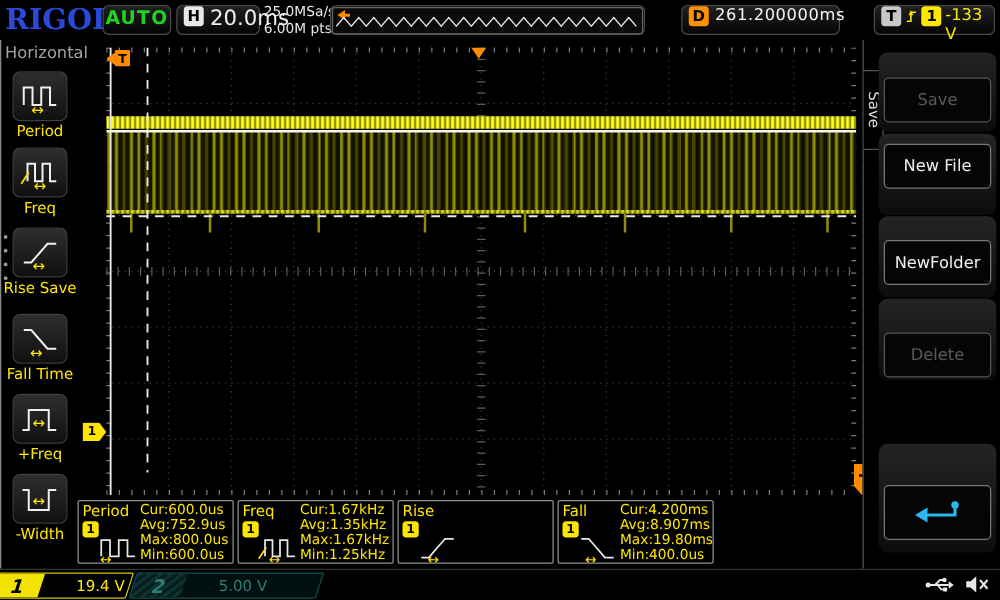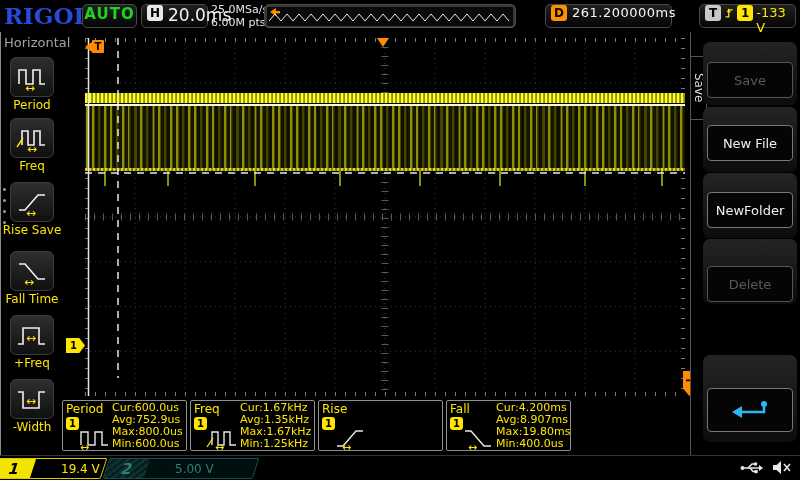--- a/index.html
+++ b/index.html
@@ -283,21 +283,21 @@
   <aside class="rightmenu">
     <div class="menu-tab">Save</div>
 
     <div class="softkey-outer" style="top:10px;height:63px"></div>
     <div class="softkey-outer" style="top:75px;height:65px"></div>
     <div class="softkey-outer" style="top:141px;height:65px"></div>
     <div class="softkey-outer" style="top:207px;height:65px"></div>
     <div class="softkey-outer" style="top:323px;height:87px"></div>
 
     <div class="softkey disabled" style="top:30px">Save</div>
-    <div class="softkey" style="top:93px">New File</div>
+    <div class="softkey" style="top:83px">New File</div>
     <div class="softkey disabled" style="top:234px">Delete</div>
     <div class="softkey" style="top:160px">NewFolder</div>
     <div class="softkey" style="top:356px;height:44px">
       <svg width="42" height="24" viewBox="0 0 42 24">
         <circle cx="35" cy="6" r="3" fill="#2bb7f0"></circle>
         <path d="M35 8 V14 H12" fill="none" stroke="#2bb7f0" stroke-width="2.5"></path>
         <polygon points="13,8 3,14 13,20" fill="#2bb7f0"></polygon>
       </svg>
     </div>
   </aside>

